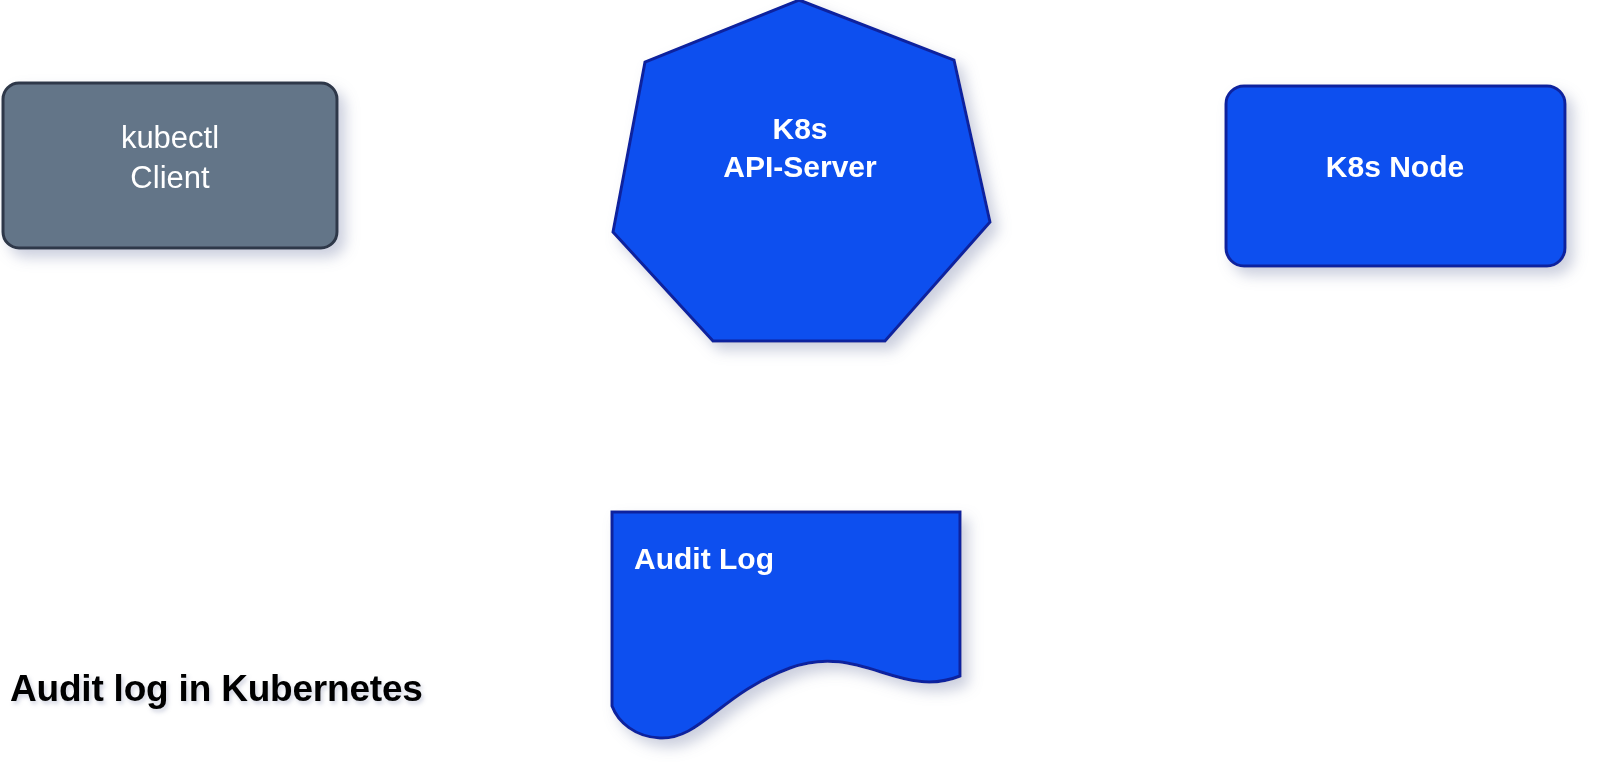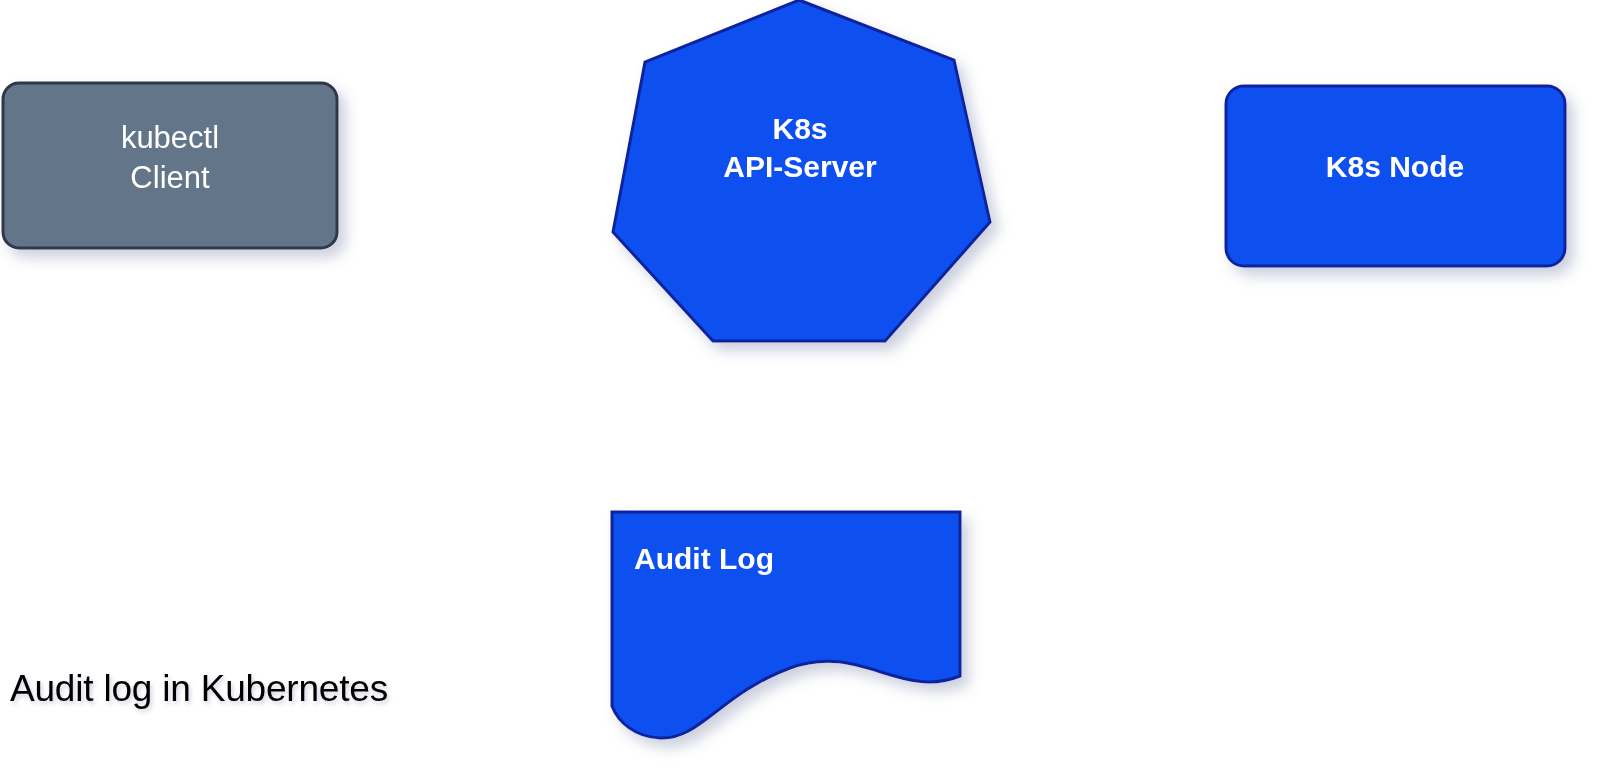--- a/index.html
+++ b/index.html
@@ -40,21 +40,21 @@
     font-weight: bold;
   }
   .label-regular {
     font-weight: normal;
   }
   #caption {
     position: absolute;
     left: 10px;
     top: 668px;
     font-size: 37px;
-    font-weight: normal;
+    font-weight: bold;
     color: #000000;
     letter-spacing: -0.2px;
     text-shadow: 2px 3px 4px rgba(120,130,165,0.35);
   }
   
   #label-kubectl {
     left: 2px;
     top: 118px;
     width: 336px;
     font-size: 31px;

